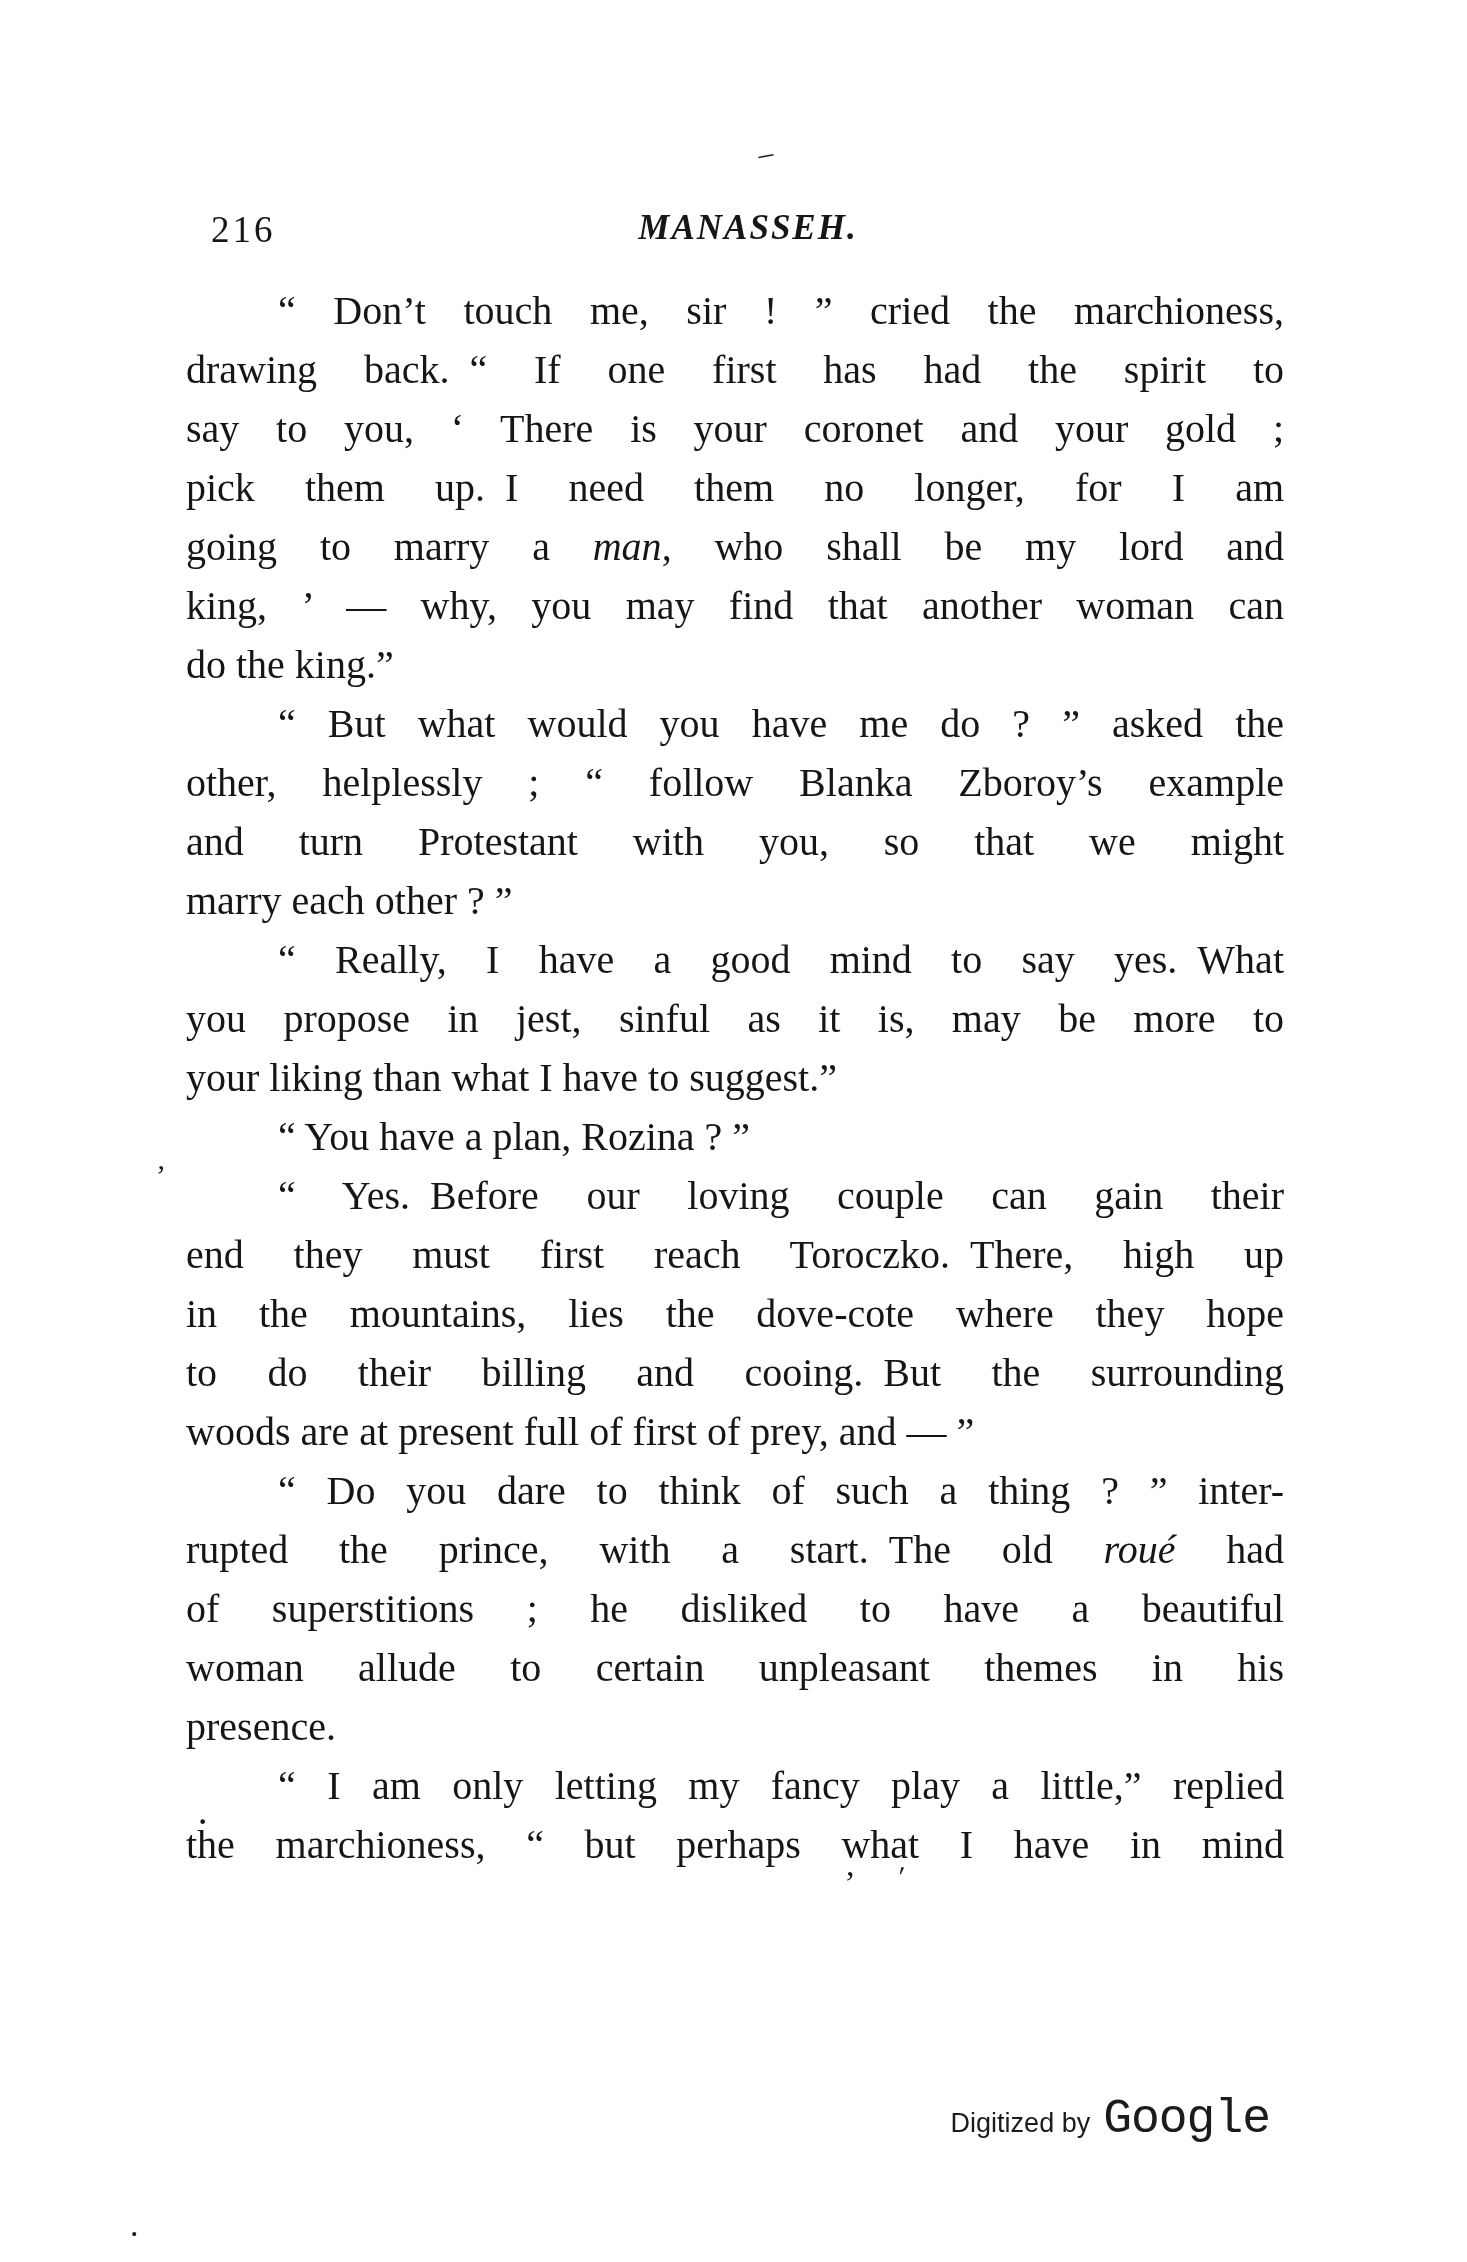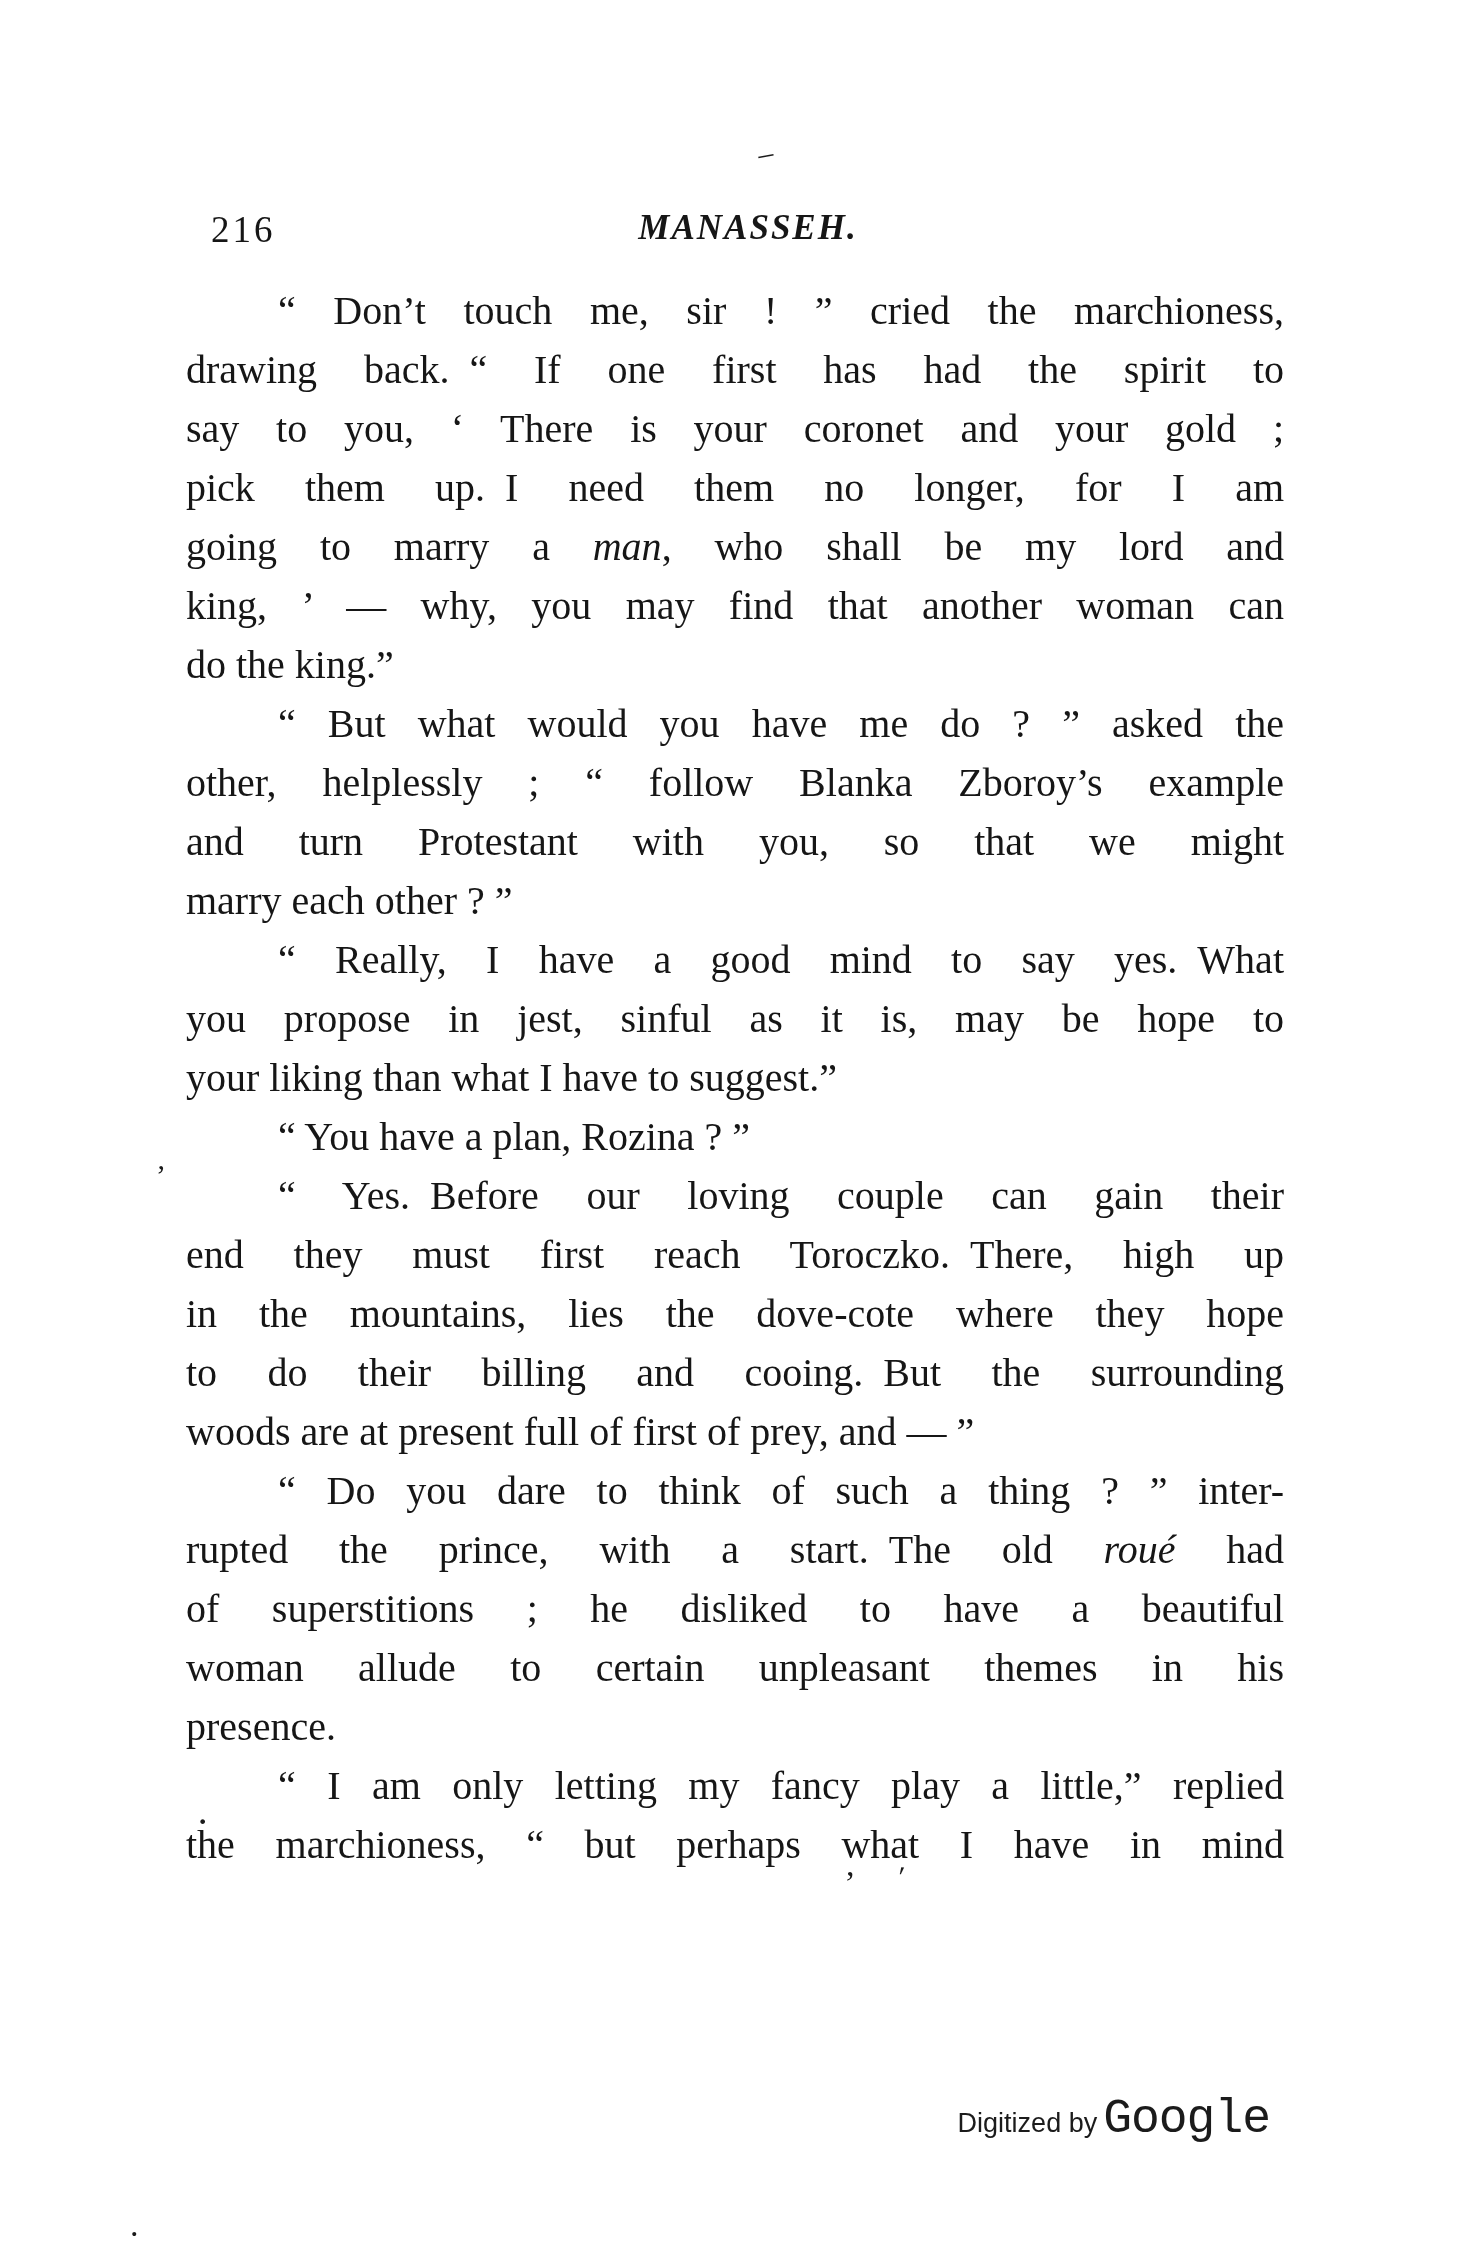--- a/index.html
+++ b/index.html
@@ -39,21 +39,21 @@
     white-space:nowrap;
     height:59px;
   }
   .line.indent{padding-left:92px;}
   .line.end{text-align-last:left;}
   .it{font-style:italic;}
   
   .imprint{
     position:absolute;
     top:2092px;right:197px;
-    display:flex;align-items:baseline;gap:6px;
+    display:flex;align-items:baseline;gap:13px;
     color:#1b1b1b;
   }
   .imprint-prefix{
     font-family:"Liberation Sans", sans-serif;
     font-size:27px;
   }
   .imprint-logo{
     font-family:Liberation Mono, monospace;
     font-size:48px;
     letter-spacing:-1px;
@@ -82,21 +82,21 @@
       <div class="line"><span>say to you, ‘ There is your coronet and your gold ;</span></div>
       <div class="line"><span>pick them up. I need them no longer, for I am</span></div>
       <div class="line"><span>going to marry a </span><span class="it">man</span><span>, who shall be my lord and</span></div>
       <div class="line"><span>king, ’ — why, you may find that another woman can</span></div>
       <div class="line end"><span>do the king.”</span></div>
       <div class="line indent"><span>“ But what would you have me do ? ” asked the</span></div>
       <div class="line"><span>other, helplessly ; “ follow Blanka Zboroy’s example</span></div>
       <div class="line"><span>and turn Protestant with you, so that we might</span></div>
       <div class="line end"><span>marry each other ? ”</span></div>
       <div class="line indent"><span>“ Really, I have a good mind to say yes. What</span></div>
-      <div class="line"><span>you propose in jest, sinful as it is, may be hope to</span></div>
+      <div class="line"><span>you propose in jest, sinful as it is, may be more to</span></div>
       <div class="line end"><span>your liking than what I have to suggest.”</span></div>
       <div class="line indent end"><span>“ You have a plan, Rozina ? ”</span></div>
       <div class="line indent"><span>“ Yes. Before our loving couple can gain their</span></div>
       <div class="line"><span>end they must first reach Toroczko. There, high up</span></div>
       <div class="line"><span>in the mountains, lies the dove-cote where they hope</span></div>
       <div class="line"><span>to do their billing and cooing. But the surrounding</span></div>
       <div class="line end"><span>woods are at present full of first of prey, and — ”</span></div>
       <div class="line indent"><span>“ Do you dare to think of such a thing ? ” inter-</span></div>
       <div class="line"><span>rupted the prince, with a start. The old </span><span class="it">roué</span><span> had</span></div>
       <div class="line"><span>of superstitions ; he disliked to have a beautiful</span></div>

